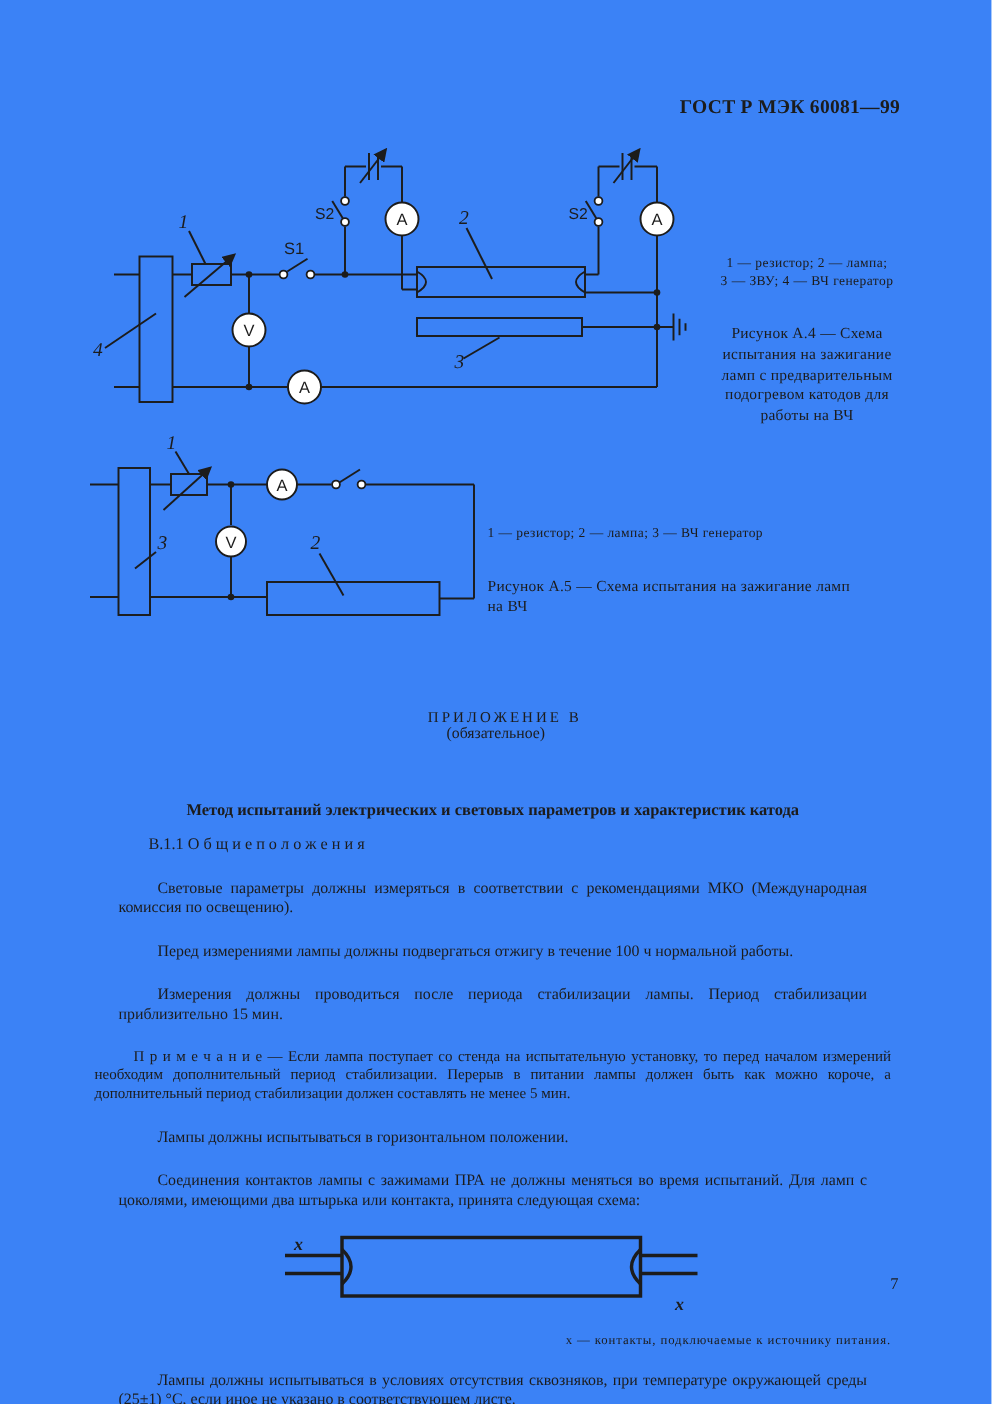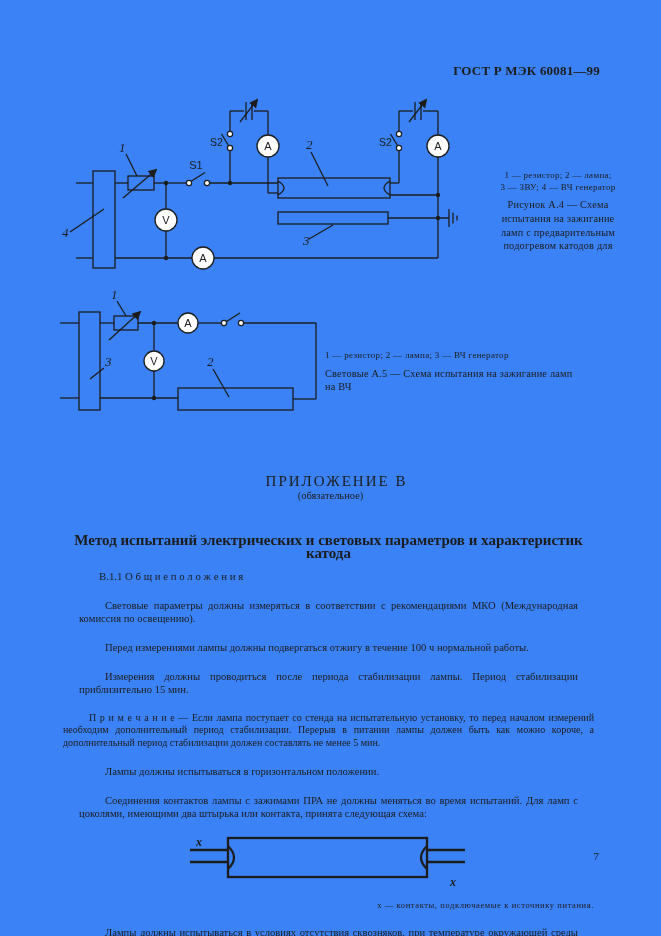--- a/index.html
+++ b/index.html
@@ -16,29 +16,29 @@
   .w2  { stroke:#1c1c1c; stroke-width:2.3; fill:none; }
   .dot { fill:#1c1c1c; stroke:none; }
   .meter { fill:#ffffff; stroke:#1c1c1c; stroke-width:1.3; }
   .sw  { fill:#ffffff; stroke:#1c1c1c; stroke-width:1.2; }
   .num { font:italic 13px "Liberation Serif", serif; fill:#1c1c1c; }
   .numsm { font:italic 12px "Liberation Serif", serif; font-weight:bold; fill:#1c1c1c; }
   .sl  { font:10.5px "Liberation Sans", sans-serif; fill:#1c1c1c; }
   .ml  { font:11px "Liberation Sans", sans-serif; fill:#1c1c1c; text-anchor:middle; }
   .fig-a4-svg { position:absolute; left:57px; top:92px; }
   .fig-a5-svg { position:absolute; left:57px; top:280px; }
-  .a4cap { position:absolute; left:460px; top:170px; width:196px; text-align:center; }
+  .a4cap { position:absolute; left:440px; top:170px; width:196px; text-align:center; }
   .a5cap { position:absolute; left:325px; top:350px; width:276px; text-align:left; }
   .legend { font-size:9px; line-height:11.5px; letter-spacing:.3px; }
-  .caplines { margin-top:5px; font-size:10.3px; line-height:13.8px; letter-spacing:.2px; }
+  .caplines { margin-top:23px; font-size:10.3px; line-height:13.8px; letter-spacing:.2px; }
   .appdx { position:absolute; left:0; top:473px; width:661px; text-align:center; }
-  .appdx .t1 { font-size:15px; letter-spacing:2px;padding-left:12px; }
+  .appdx .t1 { font-size:10px; letter-spacing:2px;padding-left:12px; }
   .appdx .t2 { font-size:10.5px; }
   .flow { position:absolute; left:63px; top:534px; width:531px; }
-  .h1 { font-size:15px; font-weight:bold; text-align:center; margin:0 0 10px 0; line-height:13px; }
+  .h1 { font-size:11px; font-weight:bold; text-align:center; margin:0 0 10px 0; line-height:13px; }
   .b1 { font-size:10.8px; font-weight:bold; text-indent:26px; margin:0; line-height:13px; }
   .b11 { font-size:10.8px; text-indent:26px; margin:10px; line-height:13px; }
   .para { font-size:10.6px; line-height:13px; text-align:justify; text-indent:26px; margin:16px; }
   .note { font-size:10px; line-height:12.4px; text-align:justify; text-indent:26px; margin:5px 0; }
   .lampfig { text-align:center; margin:6px 0 2px 0; }
   .lampfig svg { display:inline-block; }
   .lampcap { font-size:8.5px; letter-spacing:.6px; text-align:right; margin:2px 0 6px 0; }
   .pgnum { position:absolute; top:850px; right:62px; font-size:11px; }
 </style>
 </head>
@@ -160,20 +160,21 @@
   </svg>
 
   <div class="a4cap">
     <div class="legend">1 — резистор;   2 — лампа;</div>
     <div class="legend">3 — ЗВУ; 4 — ВЧ генератор</div>
     <div class="caplines">
       <div>Рисунок А.4 — Схема</div>
       <div>испытания на зажигание</div>
       <div>ламп с предварительным</div>
       <div>подогревом катодов для</div>
+      <div>работы на ВЧ</div>
     </div>
   </div>
 
   <svg class="fig-a5-svg" width="305" height="140" viewBox="0 0 305 140">
     <defs>
       <marker id="ah5" viewBox="0 0 10 10" refX="8" refY="5" markerWidth="7" markerHeight="7" orient="auto">
         <path d="M0,0 L10,5 L0,10 z" fill="#1c1c1c"></path>
       </marker>
     </defs>
     <g>
@@ -216,21 +217,21 @@
       <rect class="w" x="121" y="108" width="115" height="22"></rect>
       <text class="num" x="150" y="86">2</text>
       <line class="w" x1="156" y1="89" x2="172" y2="117" stroke-width="1"></line>
       <line class="w" x1="43" y1="118" x2="121" y2="118"></line>
     </g>
   </svg>
 
   <div class="a5cap">
     <div class="legend">1 — резистор; 2 — лампа; 3 — ВЧ генератор</div>
     <div class="caplines">
-      <div>Световые А.5 — Схема испытания на зажигание ламп</div>
+      <div>Рисунок А.5 — Схема испытания на зажигание ламп</div>
       <div>на ВЧ</div>
     </div>
   </div>
 
   <div class="appdx">
     <div class="t1">ПРИЛОЖЕНИЕ В</div>
     <div class="t2">(обязательное)</div>
   </div>
 
   <div class="flow">

